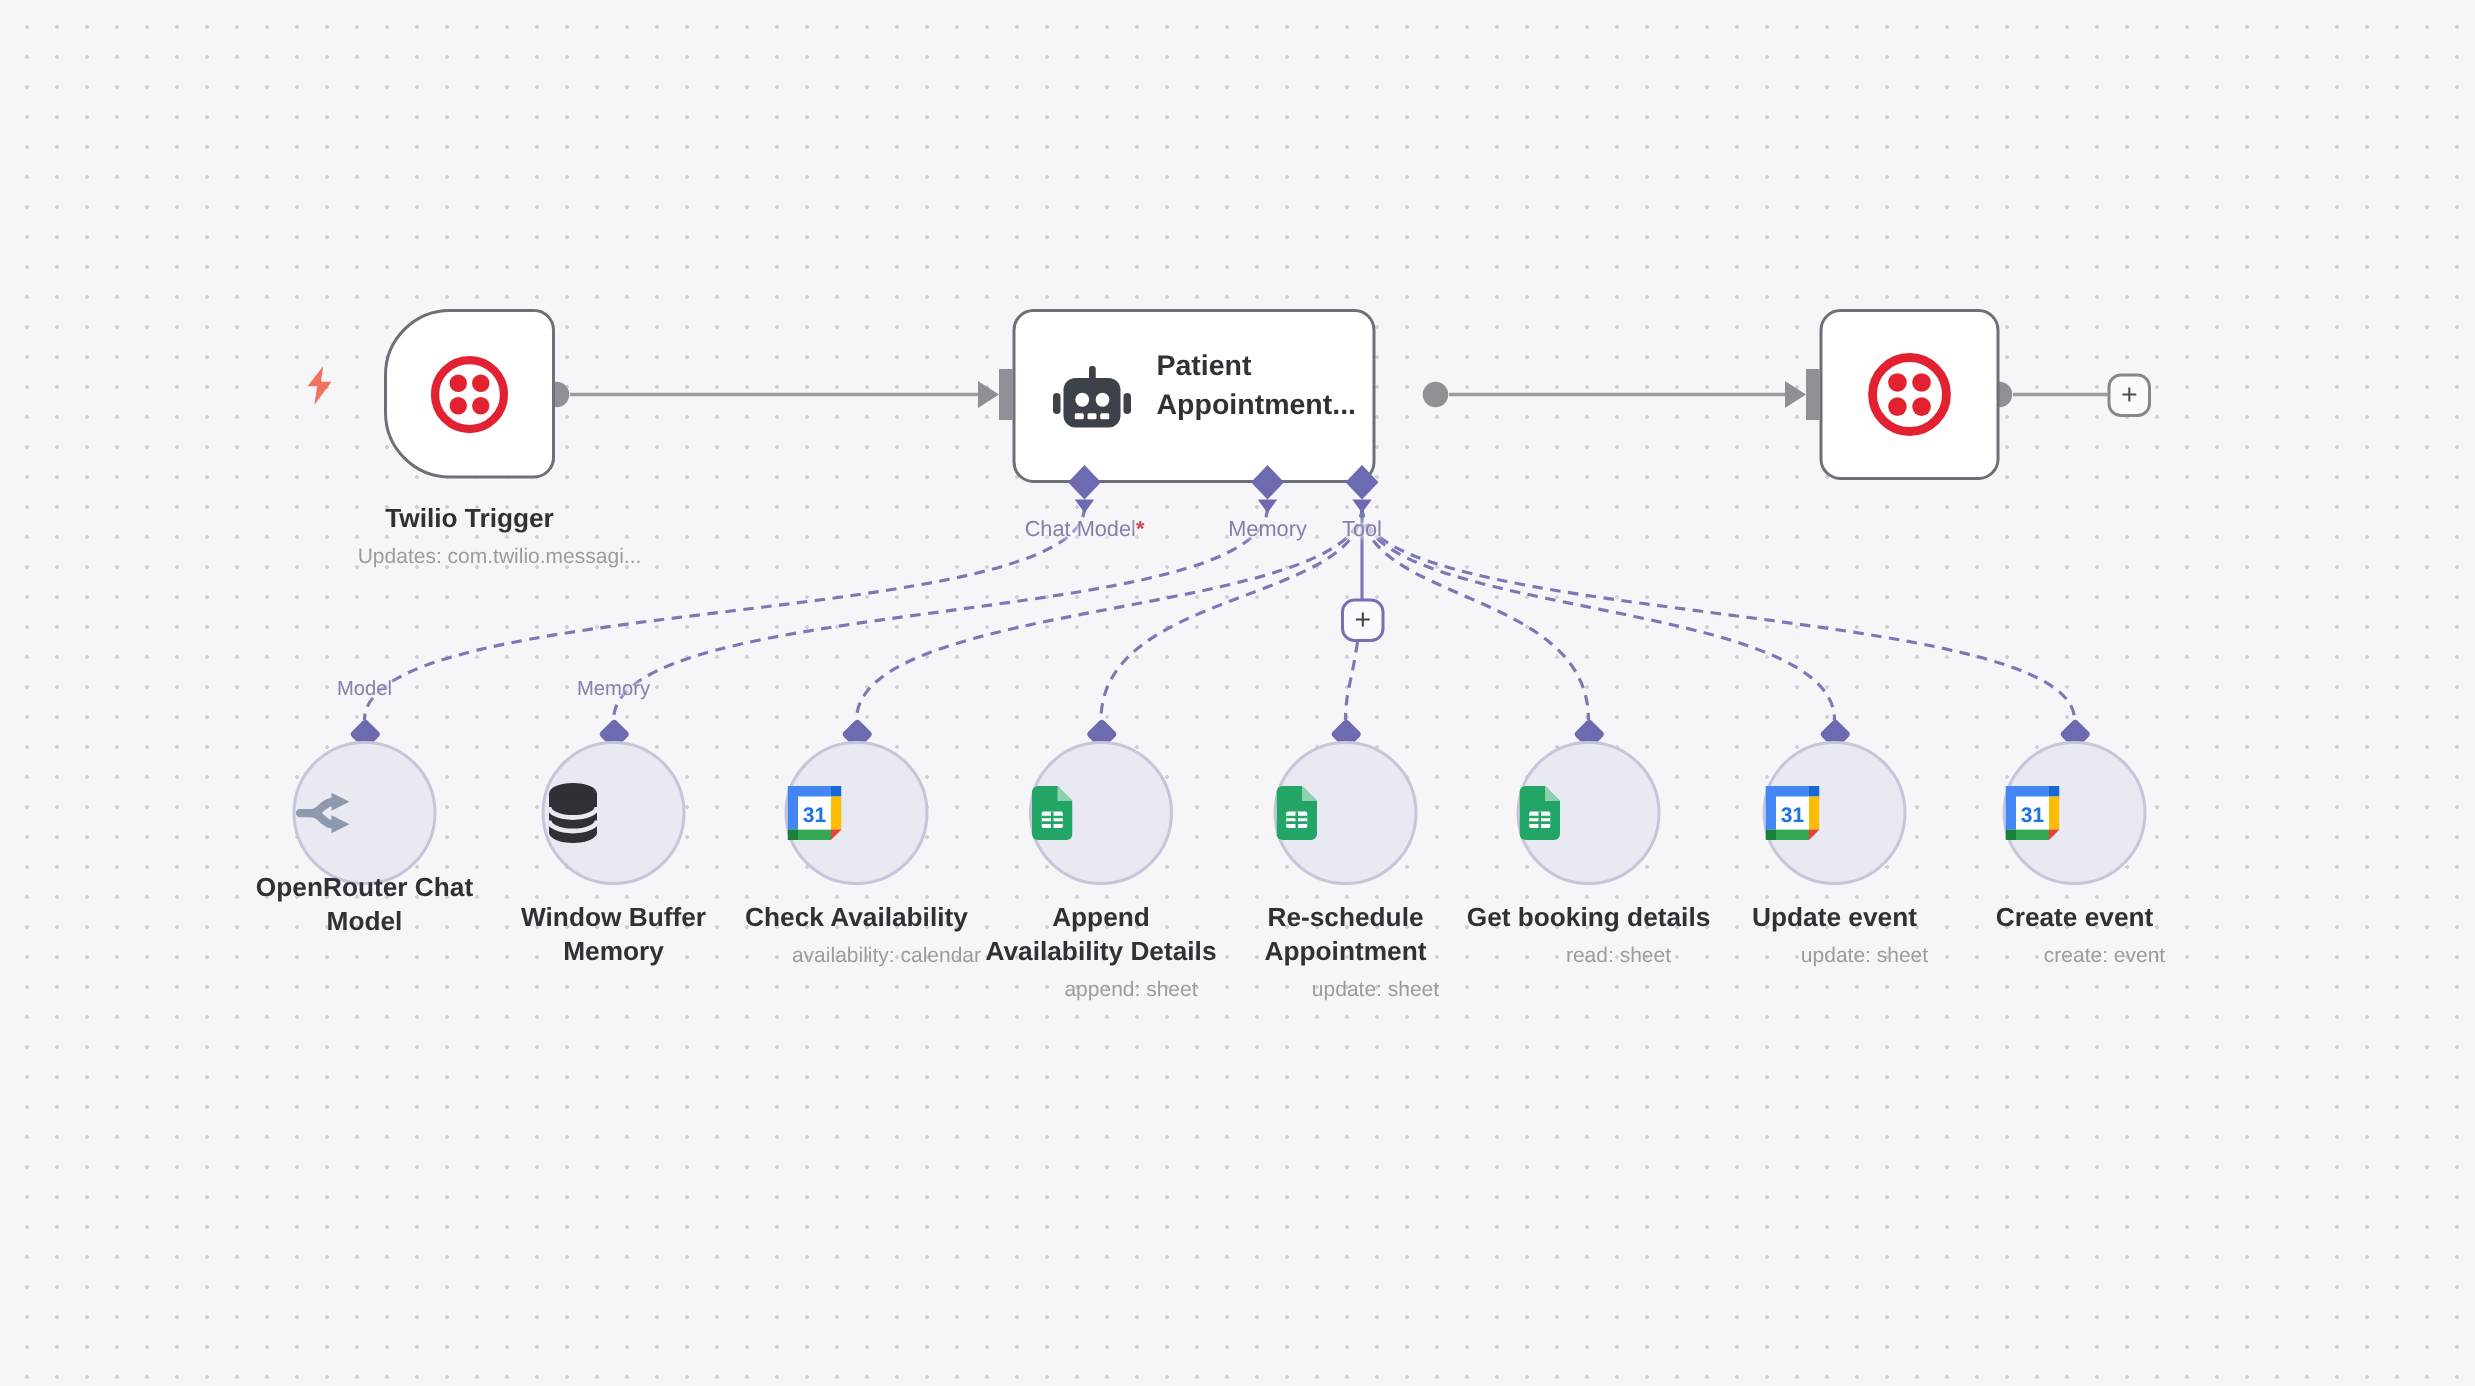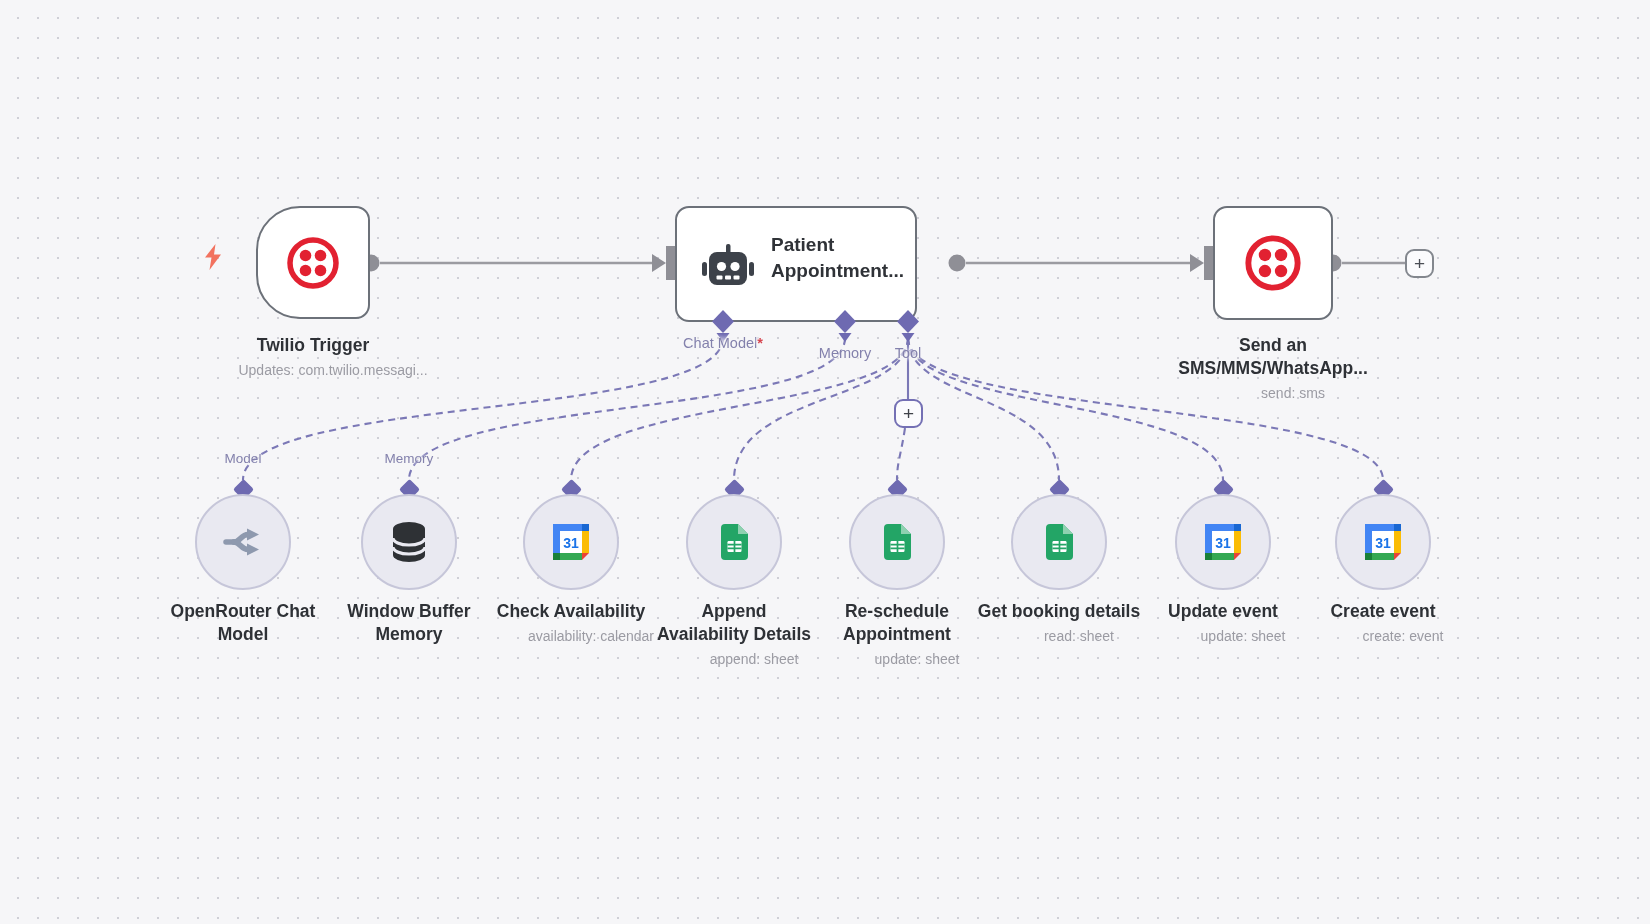--- a/index.html
+++ b/index.html
@@ -46,21 +46,21 @@
   }
   .node-label .title { font-size: 17.5px; font-weight: 600; color: #2e3136; }
   .node-label .subtitle { font-size: 14px; font-weight: 400; color: #9b9ba3; margin-top: 2px; margin-left: 40px; }
 
   .sub-circle {
     position: absolute;
     width: 96px; height: 96px;
     border-radius: 50%;
     background: #e9e9f1;
     border: 2px solid #c6c6d9;
-    display: flex; align-items: center; justify-content: center;
+    display: flex; align-items: center; 
   }
 
   .diamond {
     position: absolute;
     width: 15px; height: 15px;
     background: #6e6ab1;
     border-radius: 2.5px;
     transform: rotate(45deg);
   }
 
@@ -178,46 +178,41 @@
   </svg>
   <svg class="agent-port" style="left:832px; top:310px;" viewBox="0 0 26 34">
     <polygon points="13,0 24,11.5 13,23 2,11.5" fill="#6e6ab1"></polygon>
     <polygon points="6.5,23 19.5,23 13,32" fill="#6e6ab1"></polygon>
   </svg>
   <svg class="agent-port" style="left:895px; top:310px;" viewBox="0 0 26 34">
     <polygon points="13,0 24,11.5 13,23 2,11.5" fill="#6e6ab1"></polygon>
     <polygon points="6.5,23 19.5,23 13,32" fill="#6e6ab1"></polygon>
   </svg>
 
-  <div class="conn-label" style="left:723px; top:335px;">
+  <div class="conn-label" style="left:723px; top:345px;">
     <span>Chat Model</span><span class="req">*</span>
   </div>
   <div class="conn-label" style="left:845px; top:345px;">Memory</div>
   <div class="conn-label" style="left:908px; top:345px;">Tool</div>
 
   <div class="plus-btn purple" style="left:894px; top:399px;">
     <span>+</span>
   </div>
 
   <div class="node" style="left:1213px; top:206px; width:120px; height:114px;">
     <div class="node-inner-flex">
       <svg width="60" height="60" viewBox="0 0 56 56">
         <circle cx="28" cy="28" r="23" fill="none" stroke="#e22131" stroke-width="5.5"></circle>
         <circle cx="20.5" cy="20.5" r="5.8" fill="#e22131"></circle>
         <circle cx="35.5" cy="20.5" r="5.8" fill="#e22131"></circle>
         <circle cx="20.5" cy="35.5" r="5.8" fill="#e22131"></circle>
         <circle cx="35.5" cy="35.5" r="5.8" fill="#e22131"></circle>
       </svg>
     </div>
   </div>
-  <div class="node-label" style="left:1273px; top:334px;">
-    <div class="title">Send an</div>
-    <div class="title">SMS/MMS/WhatsApp...</div>
-    <div class="subtitle">send: sms</div>
-  </div>
 
   <div class="plus-btn gray" style="left:1405px; top:249px;">
     <span>+</span>
   </div>
 
   <div class="port-label" style="left:243px; top:451px;">Model</div>
   <div class="port-label" style="left:409px; top:451px;">Memory</div>
 
   <div class="diamond" style="left:235.5px; top:481.5px;"></div>
   <div class="diamond" style="left:401.5px; top:481.5px;"></div>
@@ -232,21 +227,21 @@
     <svg width="40" height="40" viewBox="0 0 40 40">
       <g stroke="#8e99ae" stroke-width="5.5" fill="none" stroke-linecap="round">
         <path d="M3 20 L12 20"></path>
         <path d="M11 20 C17 20, 18 12.5, 25 12.5"></path>
         <path d="M11 20 C17 20, 18 27.5, 25 27.5"></path>
       </g>
       <polygon points="24,6.5 36,12.5 24,18.5" fill="#8e99ae"></polygon>
       <polygon points="24,21.5 36,27.5 24,33.5" fill="#8e99ae"></polygon>
     </svg>
   </div>
-  <div class="node-label" style="left:243px; top:600px;">
+  <div class="node-label" style="left:243px; top:580px;">
     <div class="title">OpenRouter Chat</div>
     <div class="title">Model</div>
   </div>
 
   <div class="sub-circle" style="left:361px; top:494px;">
     <svg width="38" height="42" viewBox="0 0 38 42">
       <ellipse cx="19" cy="8" rx="16" ry="7" fill="#2e3135"></ellipse>
       <path d="M3 8 L3 34 A16 7 0 0 0 35 34 L35 8" fill="#2e3135"></path>
       <path d="M3 17 A16 7 0 0 0 35 17" fill="none" stroke="#e9e9f1" stroke-width="3.2"></path>
       <path d="M3 26 A16 7 0 0 0 35 26" fill="none" stroke="#e9e9f1" stroke-width="3.2"></path>

